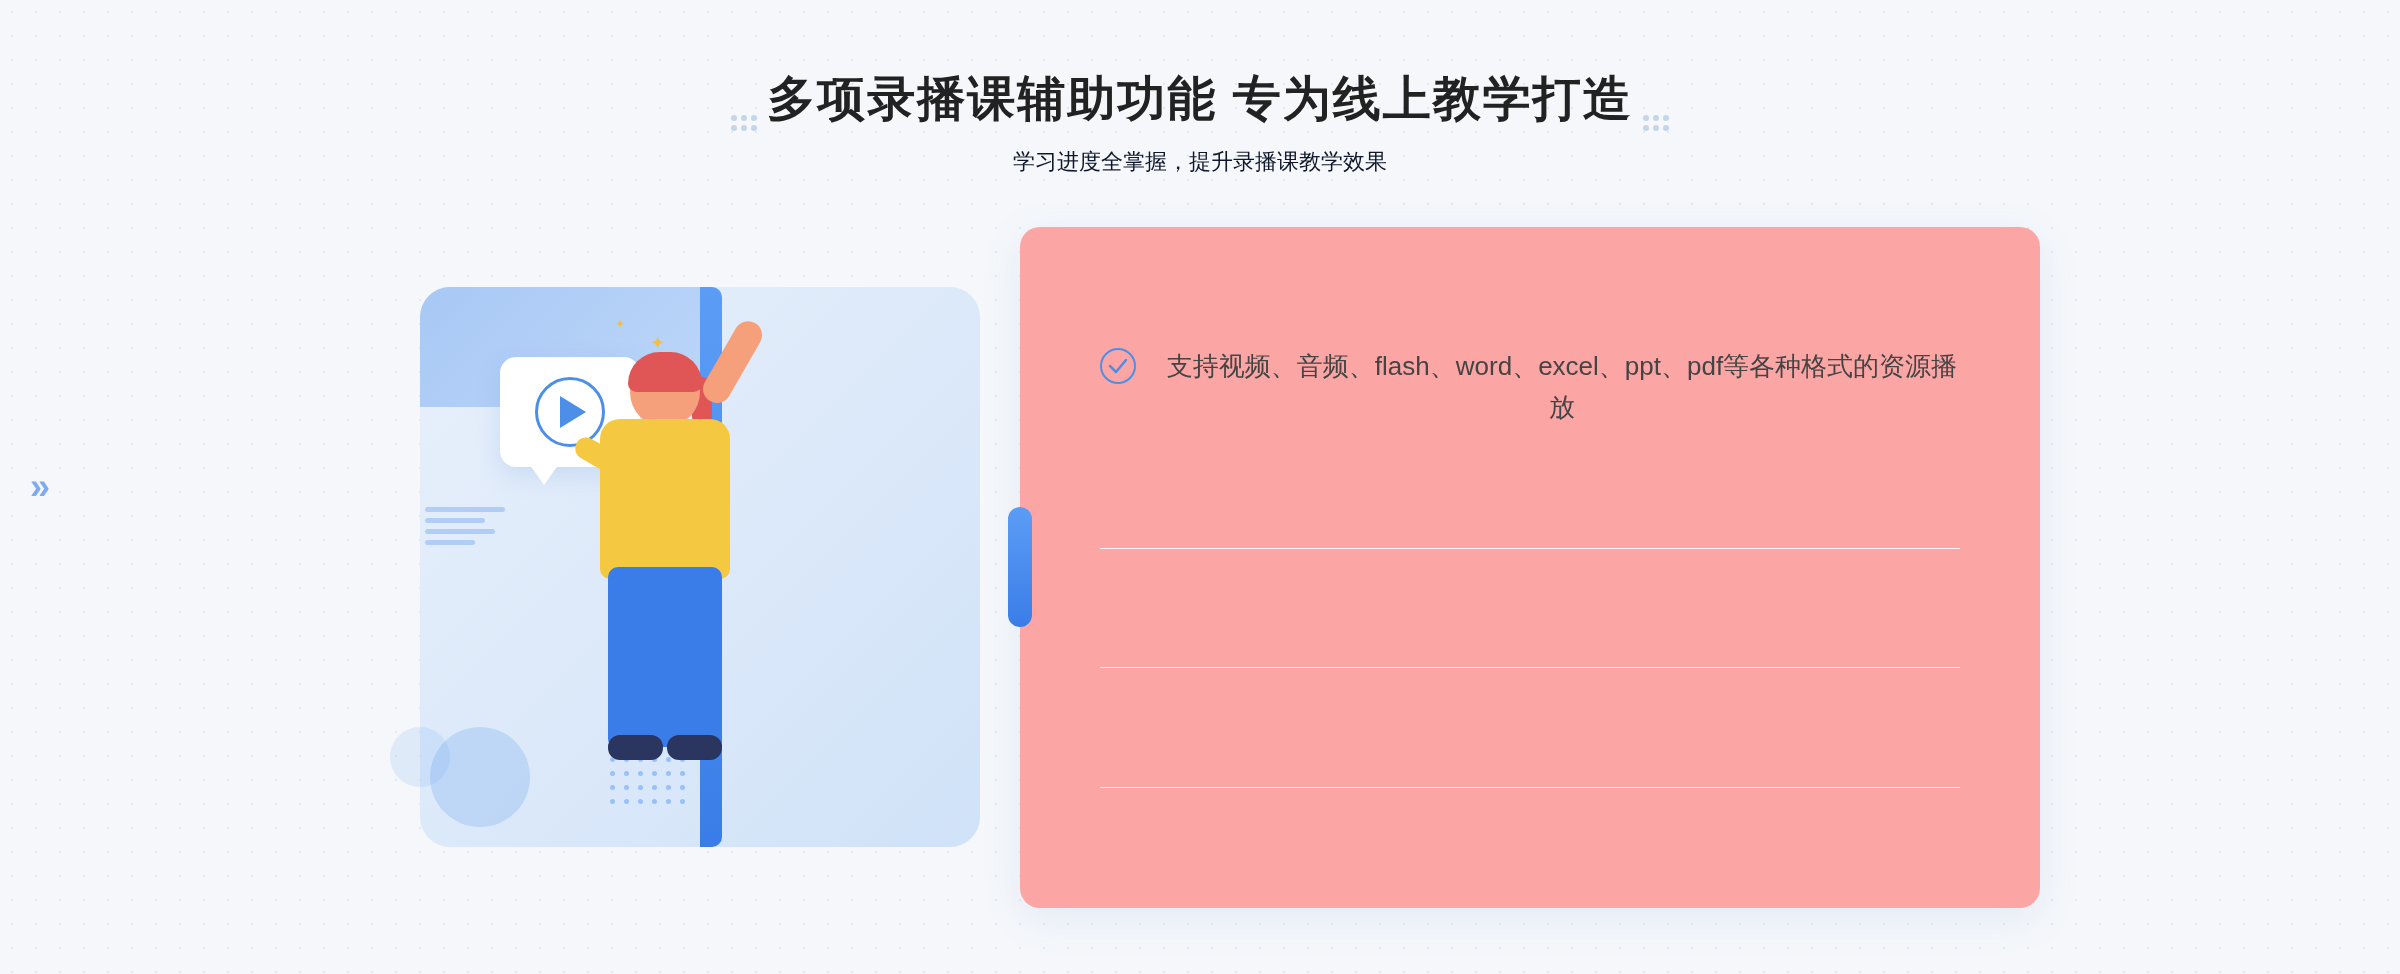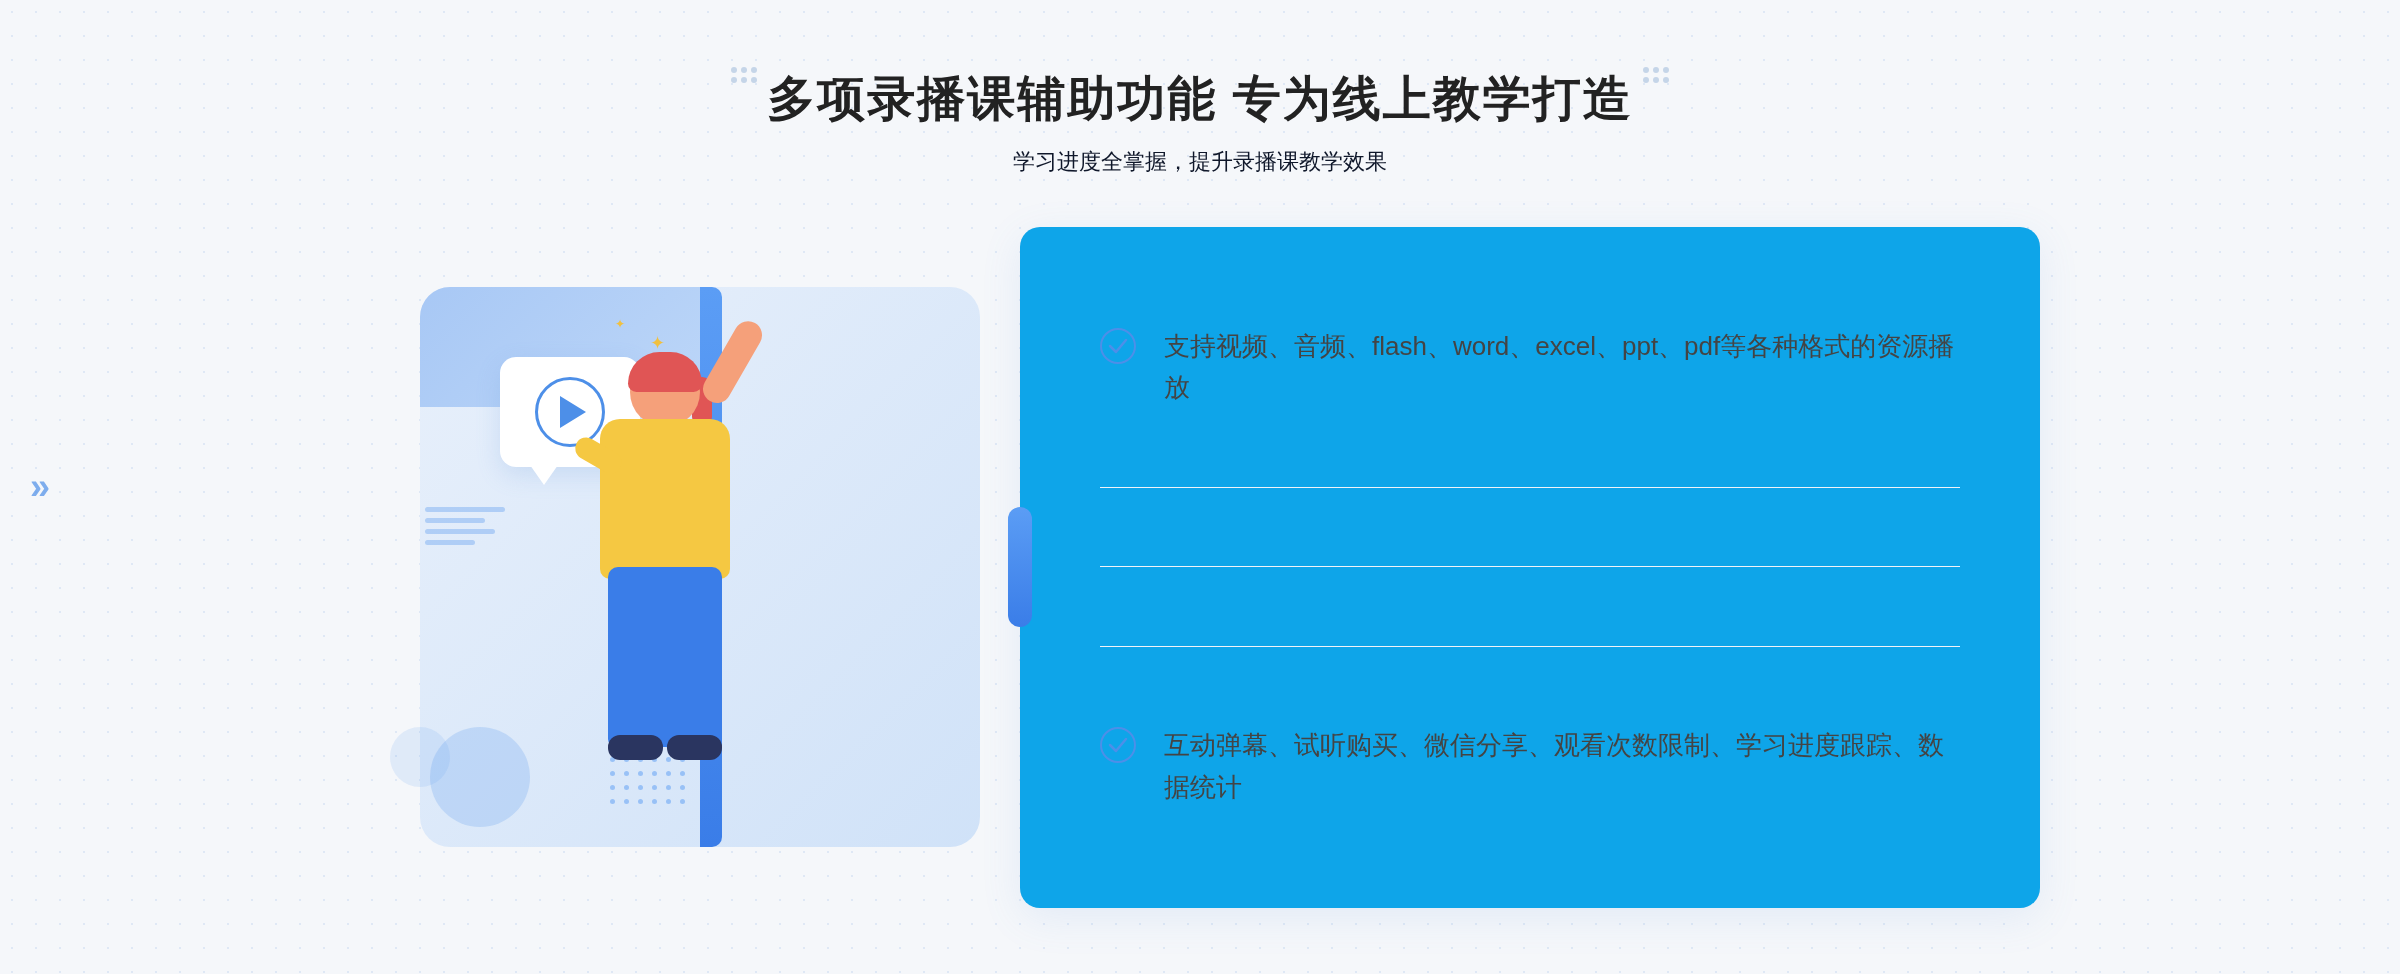--- a/index.html
+++ b/index.html
@@ -44,21 +44,21 @@
       align-items: center;
     }
 
     .header {
       text-align: center;
       margin-bottom: 50px;
     }
 
     .title-row {
       display: flex;
-      align-items: flex-start;
+      align-items: flex-end;
       justify-content: center;
       gap: 10px;
       margin-bottom: 16px;
     }
 
     .title-decoration {
       display: flex;
       gap: 4px;
       align-items: center;
     }
@@ -396,31 +396,32 @@
     .lines-deco span {
       display: block;
       height: 5px;
       background: rgba(100, 160, 240, 0.4);
       border-radius: 3px;
     }
 
     
     .features-panel {
       flex: 1;
-      background: #0ea5e9;
+      background: #fca5a5;
       border-radius: 20px;
       padding: 60px 80px;
       box-shadow: 0 10px 40px rgba(100, 150, 220, 0.12);
       margin-left: -20px;
       position: relative;
       z-index: 3;
       height: 681px;
       display: flex;
       flex-direction: column;
       justify-content: space-around;
+      text-align: center;
     }
 
     .feature-item {
       display: flex;
       align-items: flex-start;
       gap: 28px;
     }
 
     .check-icon {
       width: 36px;
@@ -581,27 +582,20 @@
           <div class="feature-item">
             <div class="check-icon"><svg viewBox="0 0 36 36" fill="none" xmlns="http://www.w3.org/2000/svg">
     <circle cx="18" cy="18" r="17" stroke="#4d8fe8" stroke-width="2" fill="none"></circle>
     <path d="M10 18 L16 24 L26 12" stroke="#4d8fe8" stroke-width="2.5" stroke-linecap="round" stroke-linejoin="round" fill="none"></path>
   </svg></div>
             <div class="feature-text">支持视频、音频、flash、word、excel、ppt、pdf等各种格式的资源播放</div>
           </div>
           <div class="feature-divider"></div>
           <div class="feature-divider"></div>
           <div class="feature-divider"></div>
-          <div class="feature-item">
-            <div class="check-icon"><svg viewBox="0 0 36 36" fill="none" xmlns="http://www.w3.org/2000/svg">
-    <circle cx="18" cy="18" r="17" stroke="#4d8fe8" stroke-width="2" fill="none"></circle>
-    <path d="M10 18 L16 24 L26 12" stroke="#4d8fe8" stroke-width="2.5" stroke-linecap="round" stroke-linejoin="round" fill="none"></path>
-  </svg></div>
-            <div class="feature-text">互动弹幕、试听购买、微信分享、观看次数限制、学习进度跟踪、数据统计</div>
-          </div>
         </div>
 
     </div>
 
   </div>
 
   <div class="left-chevron">»</div>
 
 </div>
 

